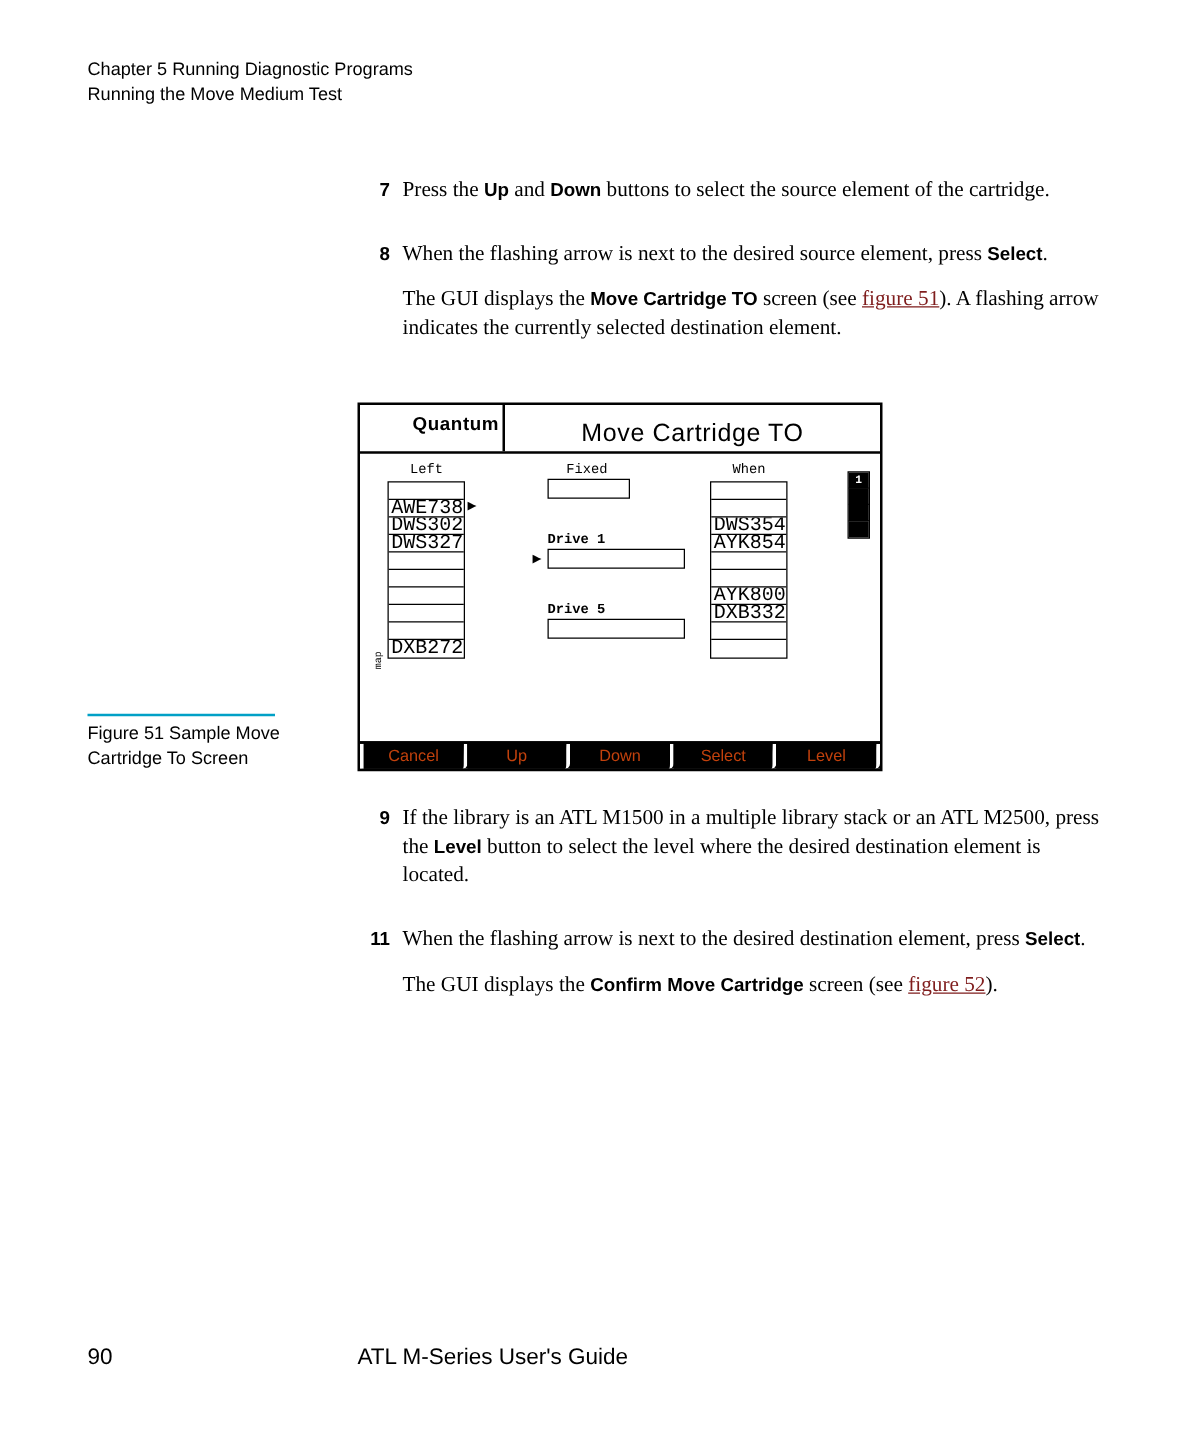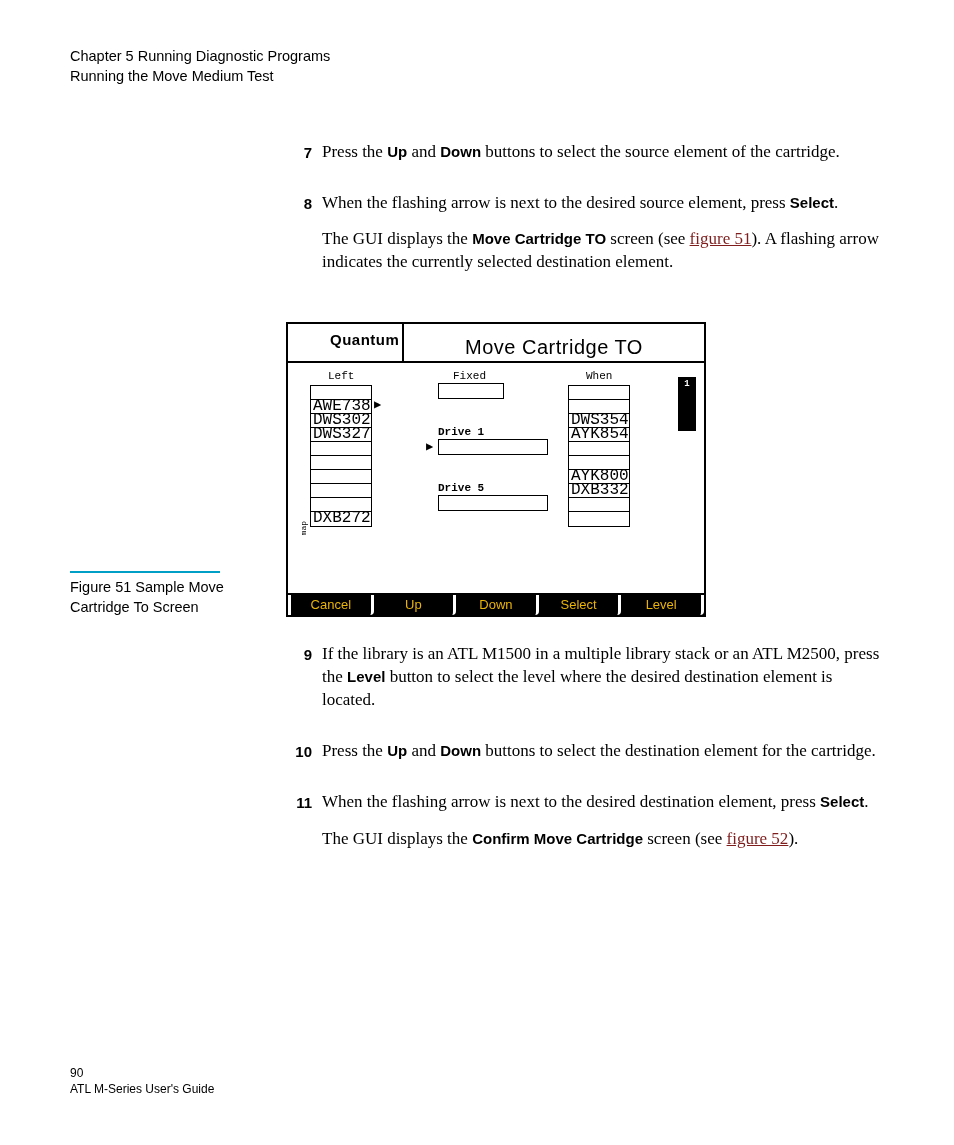--- a/index.html
+++ b/index.html
@@ -174,41 +174,40 @@
   }
   .gui-buttons {
     display: flex;
     border-top: 2px solid #000;
     background: #000;
     height: 22px;
   }
   .gui-buttons .btn {
     flex: 1;
     background: #000;
-    color: #eab308;
+    color: #c2410c;
     font-family: Helvetica, Arial, sans-serif;
     font-size: 13px;
     text-align: center;
     line-height: 18px;
     border-right: 3px solid #fff;
     border-bottom-right-radius: 4px;
     border-bottom-left-radius: 0;
     padding-top: 1px;
   }
   .gui-buttons .btn:first-child { border-left: 3px solid #fff; }
 
   .footer {
     position: absolute;
     bottom: 48px;
     left: 70px;
     right: 70px;
     display: flex;
     font-family: Helvetica, Arial, sans-serif;
-    font-size: 12px;
-    flex-direction: column;
+    font-size: 18px;
   }
   .footer .pg { width: 216px; }
   .footer .ctr { flex: 1; text-align: left; padding-right: 100px; }
 </style>
 </head>
 <body>
 
 <div class="page">
   <div class="header-lines">
     <div>Chapter 5  Running Diagnostic Programs</div>
@@ -314,28 +313,20 @@
 
     <div class="step">
       <div class="step-num">9</div>
       <div class="step-body">
         <p>
           <span>If the library is an ATL M1500 in a multiple library stack or an ATL M2500, press the </span><span class="sans-bold">Level</span><span> button to select the level where the desired destination element is located.</span>
         </p>
       </div>
     </div>
 
-    <div class="step">
-      <div class="step-num">10</div>
-      <div class="step-body">
-        <p>
-          <span>Press the </span><span class="sans-bold">Up</span><span> and </span><span class="sans-bold">Down</span><span> buttons to select the destination element for the cartridge.</span>
-        </p>
-      </div>
-    </div>
 
     <div class="step">
       <div class="step-num">11</div>
       <div class="step-body">
         <p>
           <span>When the flashing arrow is next to the desired destination element, press </span><span class="sans-bold">Select</span><span>.</span>
         </p>
         <p>
           <span>The GUI displays the </span><span class="sans-bold">Confirm Move Cartridge</span><span> screen (see </span><a href="#" class="link">figure 52</a><span>).</span>
         </p>

